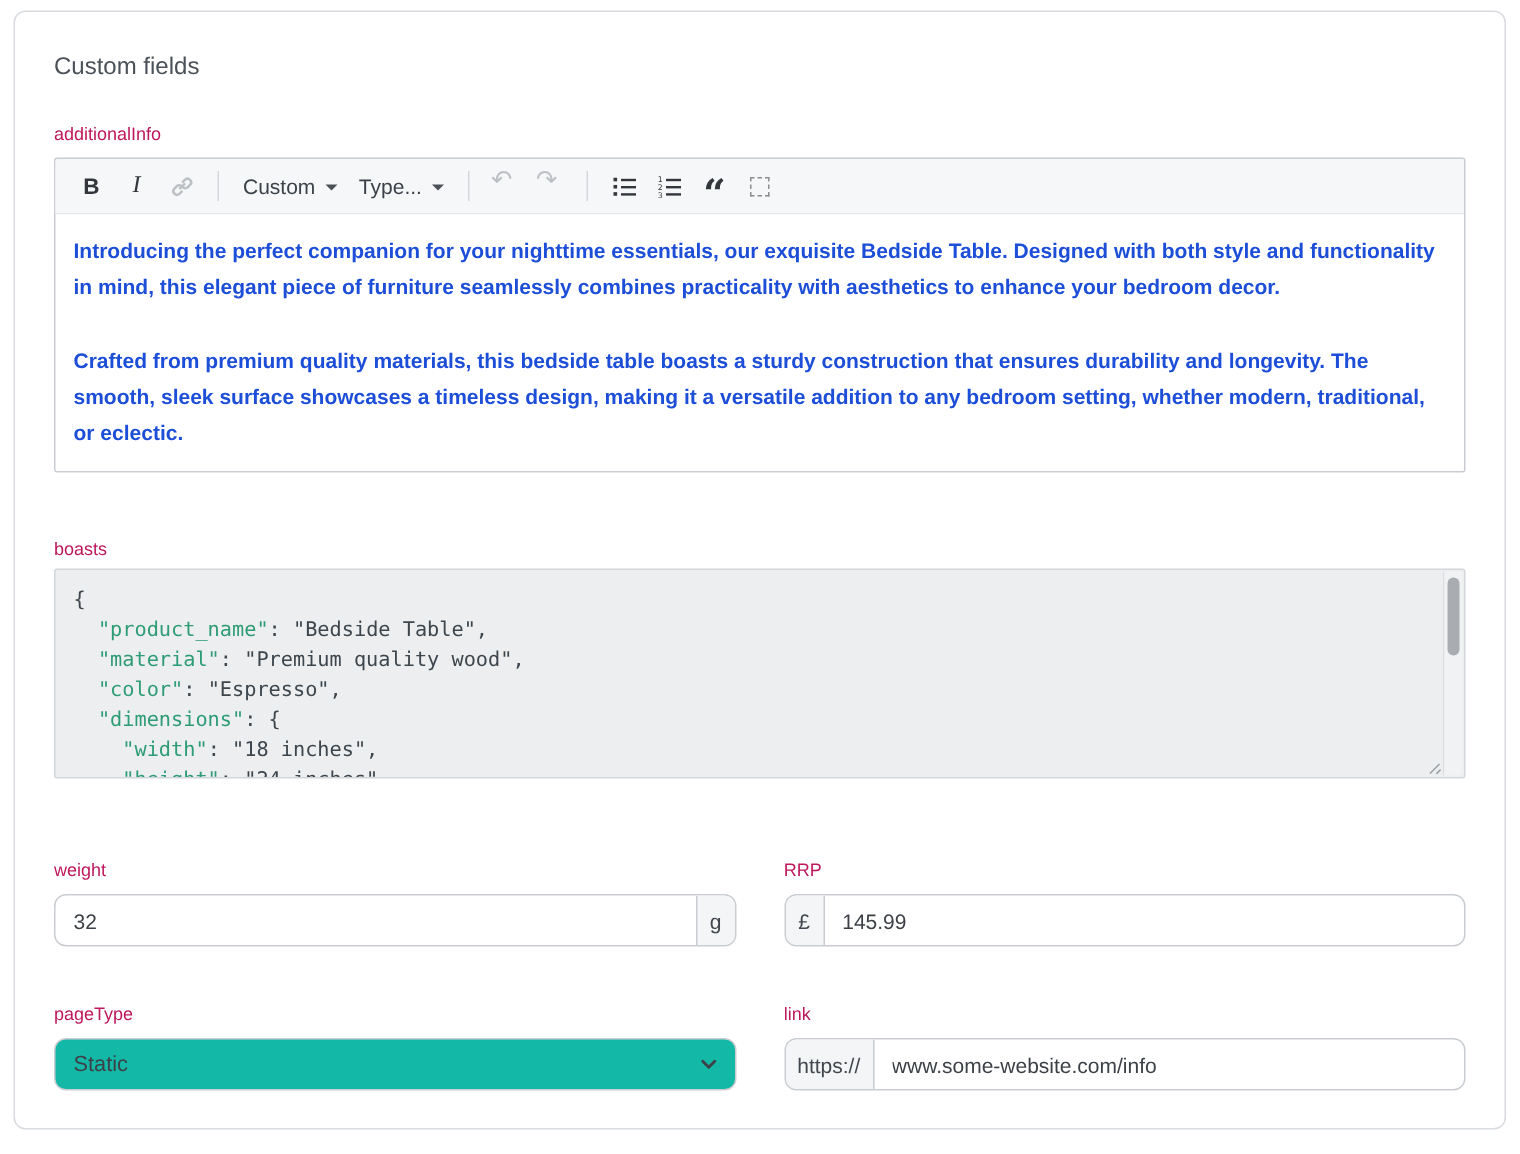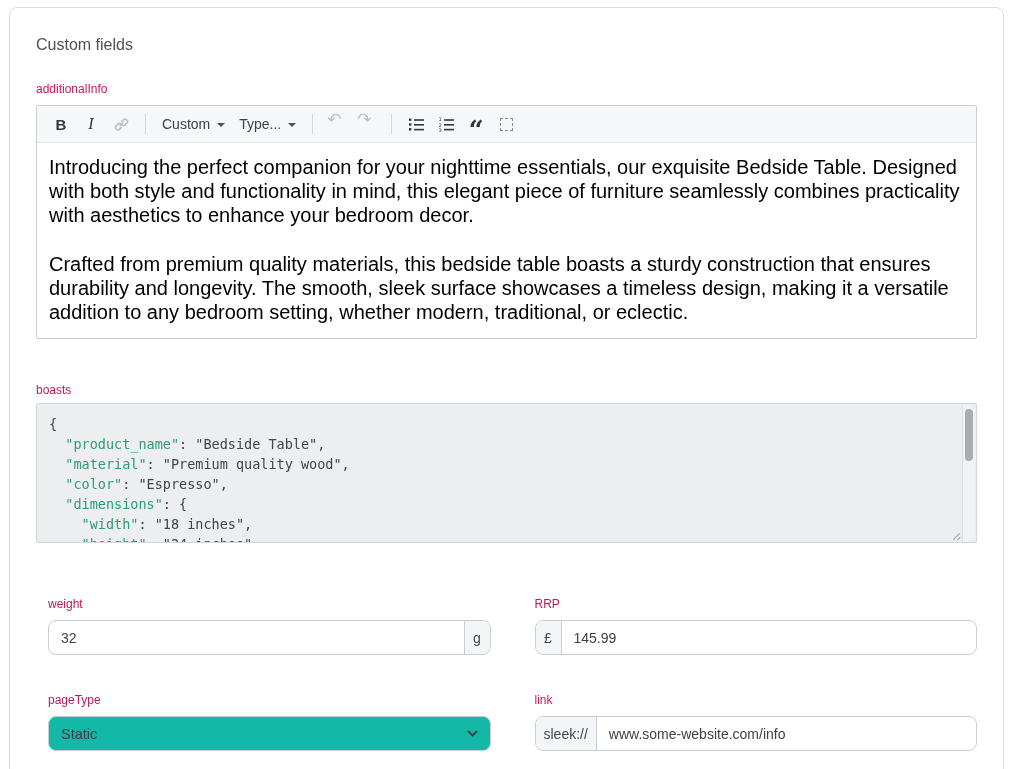--- a/index.html
+++ b/index.html
@@ -31,21 +31,21 @@
   .tb-italic { font-family: "Liberation Serif", "DejaVu Serif", serif; font-style: italic; font-size: 16px; }
   .tb-sep { width: 1px; height: 20px; background: #d4d7db; margin: 0 8px; }
   .tb-drop { display: inline-flex; align-items: center; gap: 7px; font-size: 14px; color: #3c4249; padding: 0 6px; height: 26px; cursor: pointer; }
   .caret-down { width: 0; height: 0; border-left: 4px solid transparent; border-right: 4px solid transparent; border-top: 4.5px solid #4a5057; margin-top: 1px; }
   .tb-glyph { font-size: 17px; line-height: 1; }
   .quote-glyph { font-family: "DejaVu Serif", serif; font-size: 26px; font-weight: 700; line-height: 0.2; position: relative; top: 7px; }
   .vblocks { width: 13px; height: 13px; border: 1px dashed #8a8f94; }
 
   .editor-body {
     min-height: 163px; padding: 12px 12px 14px 12px; border-radius: 0 0 2px 2px;
-    font-size: 20px; line-height: 24px; color: #000000; cursor: text;
+    font-size: 14px; line-height: 24px; color: #1d4ed8; cursor: text; font-weight: bold;
   }
   .editor-p + .editor-p { margin-top: 25px; }
 
   
   .specs-group { margin-top: 44px; }
   .specs-box {
     position: relative; height: 140px; overflow: hidden;
     background: #eceef0; border: 1px solid #d2d6da; border-radius: 2px;
     padding: 10px 26px 0 12px;
     font-family: "DejaVu Sans Mono", "Liberation Mono", monospace;
@@ -62,21 +62,21 @@
   .resize-handle::before, .resize-handle::after {
     content: ""; position: absolute; right: 0; bottom: 0; background: #9aa0a6; height: 1px; transform: rotate(-45deg);
   }
   .resize-handle::before { width: 9px; right: 0px; bottom: 3px; }
   .resize-handle::after { width: 4px; right: 0px; bottom: 1px; }
 
   
   .row { display: flex; gap: 32px; }
   .row-1 { margin-top: 54px; }
   .row-2 { margin-top: 38px; }
-  .col { flex: 1; min-width: 0; margin-left: 12px; }
+  .col { flex: 1; min-width: 0; }
 
   .input-group {
     display: flex; align-items: stretch; height: 35px;
     border: 1px solid #c9cdd2; border-radius: 8px; background: #fff; overflow: hidden;
   }
   .input-group input {
     flex: 1; min-width: 0; border: 0; outline: none; background: transparent;
     font-family: "Liberation Sans", "DejaVu Sans", sans-serif;
     font-size: 14px; color: #3c4147; padding: 0 12px;
   }
@@ -210,18 +210,18 @@
           <option>Static</option>
         </select>
         <svg class="select-chevron" width="13" height="13" viewBox="0 0 13 13" fill="none" stroke="#3c4247" stroke-width="1.9" stroke-linecap="round" stroke-linejoin="round">
           <polyline points="2.5,4.5 6.5,8.5 10.5,4.5"></polyline>
         </svg>
       </div>
     </div>
     <div class="col">
       <label class="field-label">link</label>
       <div class="input-group">
-        <span class="addon addon-prefix">sleek://</span>
+        <span class="addon addon-prefix">https://</span>
         <input type="text" value="www.some-website.com/info" style="">
       </div>
     </div>
   </div>
 </div>
 
 </body></html>

